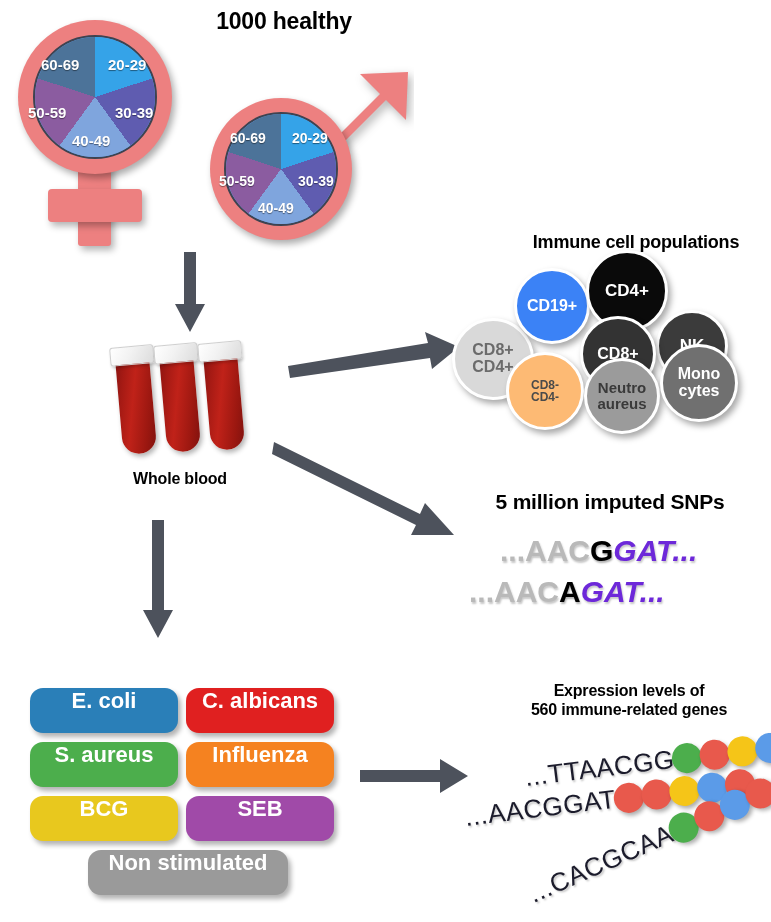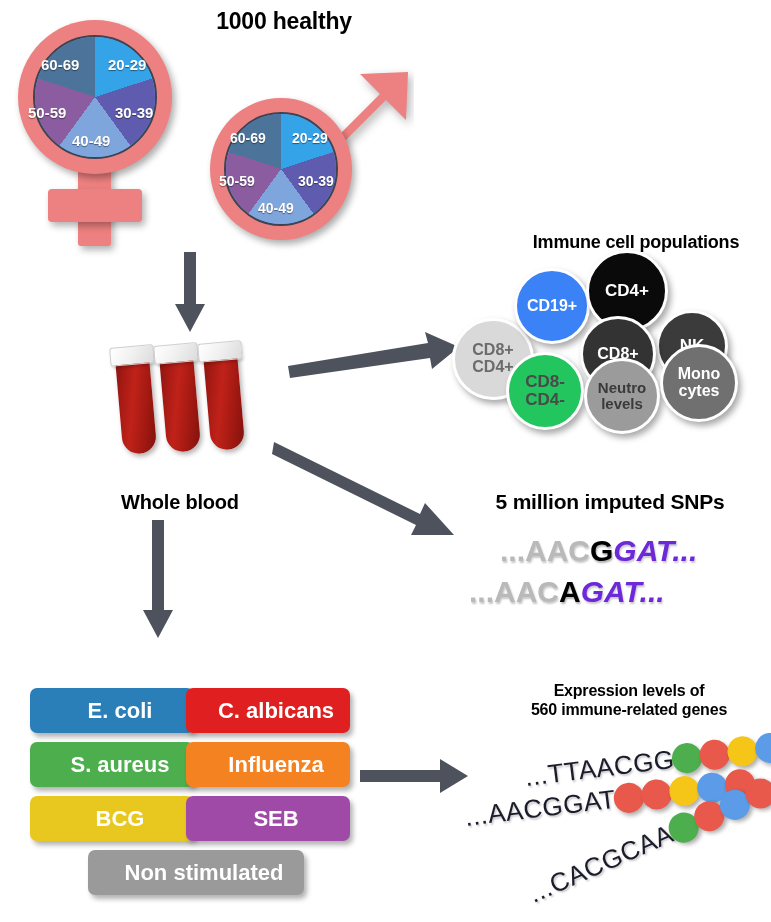--- a/index.html
+++ b/index.html
@@ -69,25 +69,24 @@
   .snp-row{
     position:absolute;white-space:nowrap;font-weight:bold;
     font-family:"Liberation Sans","DejaVu Sans",sans-serif;
   }
   .snp-dim{color:#b9b9b9;text-shadow:1px 2px 2px rgba(0,0,0,0.22);}
   .snp-mid{color:#6d28d9;text-shadow:1px 2px 2px rgba(0,0,0,0.22);font-style:italic;}
   .snp-hi{color:#000000;text-shadow:1px 2px 2px rgba(0,0,0,0.30);}
 
   
   .stim{
-    position:absolute;border-radius:7px;
-    display:flex;align-items:center;justify-content:center;
+    position:absolute;border-radius:13px;
+    display:flex;align-items:flex-start;justify-content:center;
     color:#fff;font-weight:bold;
     box-shadow:3px 4px 5px rgba(0,0,0,0.30);
-    padding-left:16px;
   }
 
   
   .gene-row{position:absolute;transform-origin:0% 50%;white-space:nowrap;
             display:flex;align-items:center;}
   .gene-seq{
     color:#1b1b2b;font-weight:normal;letter-spacing:0.5px;
     text-shadow:1px 2px 2px rgba(0,0,0,0.22);
   }
   .bead{
@@ -157,21 +156,21 @@
   </div>
   <div class="tube" style="left:46px;top:4px;width:34px;height:108px;transform:rotate(-5deg);">
     <div class="tube-body"></div>
     <div class="tube-cap"></div>
   </div>
   <div class="tube" style="left:90px;top:2px;width:34px;height:108px;transform:rotate(-5deg);">
     <div class="tube-body"></div>
     <div class="tube-cap"></div>
   </div>
 </div>
-<div class="abs hdg" style="left:60px;top:470px;width:240px;font-size:20px;margin-top:21px;">Whole blood</div>
+<div class="abs hdg" style="left:60px;top:470px;width:240px;font-size:16px;">Whole blood</div>
 
 <div class="arrow" style="left:286px;top:330px;width:175px;height:52px;">
   <svg width="175" height="52" viewBox="0 0 175 52">
     <path d="M2 36 L142 13 L139 2 L173 17 L146 39 L144 28 L4 48 Z" fill="#4d525c"></path>
   </svg>
 </div>
 
 <div class="arrow" style="left:272px;top:440px;width:185px;height:105px;">
   <svg width="185" height="105" viewBox="0 0 185 105">
     <path d="M2 2 L148 74 L153 63 L182 95 L139 95 L144 85 L0 14 Z" fill="#4d525c"></path>
@@ -206,30 +205,30 @@
   <div class="cell" style="left:206px;top:70px;width:72px;height:72px;background:#3b3b3b;color:#ffffff;font-size:17px;">
     <div>
       <span>NK</span>
     </div>
   </div>
   <div class="cell" style="left:130px;top:76px;width:76px;height:76px;background:#333333;color:#ffffff;font-size:16px;">
     <div>
       <span>CD8+</span>
     </div>
   </div>
-  <div class="cell" style="left:56px;top:112px;width:78px;height:78px;background:#22c55e;color:#4a4a4a;font-size:17px;">
+  <div class="cell" style="left:56px;top:112px;width:78px;height:78px;background:#fdba74;color:#4a4a4a;font-size:12px;">
     <div>
       <span>CD8-</span>
       <span>CD4-</span>
     </div>
   </div>
   <div class="cell" style="left:134px;top:118px;width:76px;height:76px;background:#9b9b9b;color:#3a3a3a;font-size:15px;">
     <div>
       <span>Neutro</span>
-      <span>levels</span>
+      <span>aureus</span>
     </div>
   </div>
   <div class="cell" style="left:210px;top:104px;width:78px;height:78px;background:#707070;color:#ffffff;font-size:16px;">
     <div>
       <span>Mono</span>
       <span>cytes</span>
     </div>
   </div>
 </div>
 

